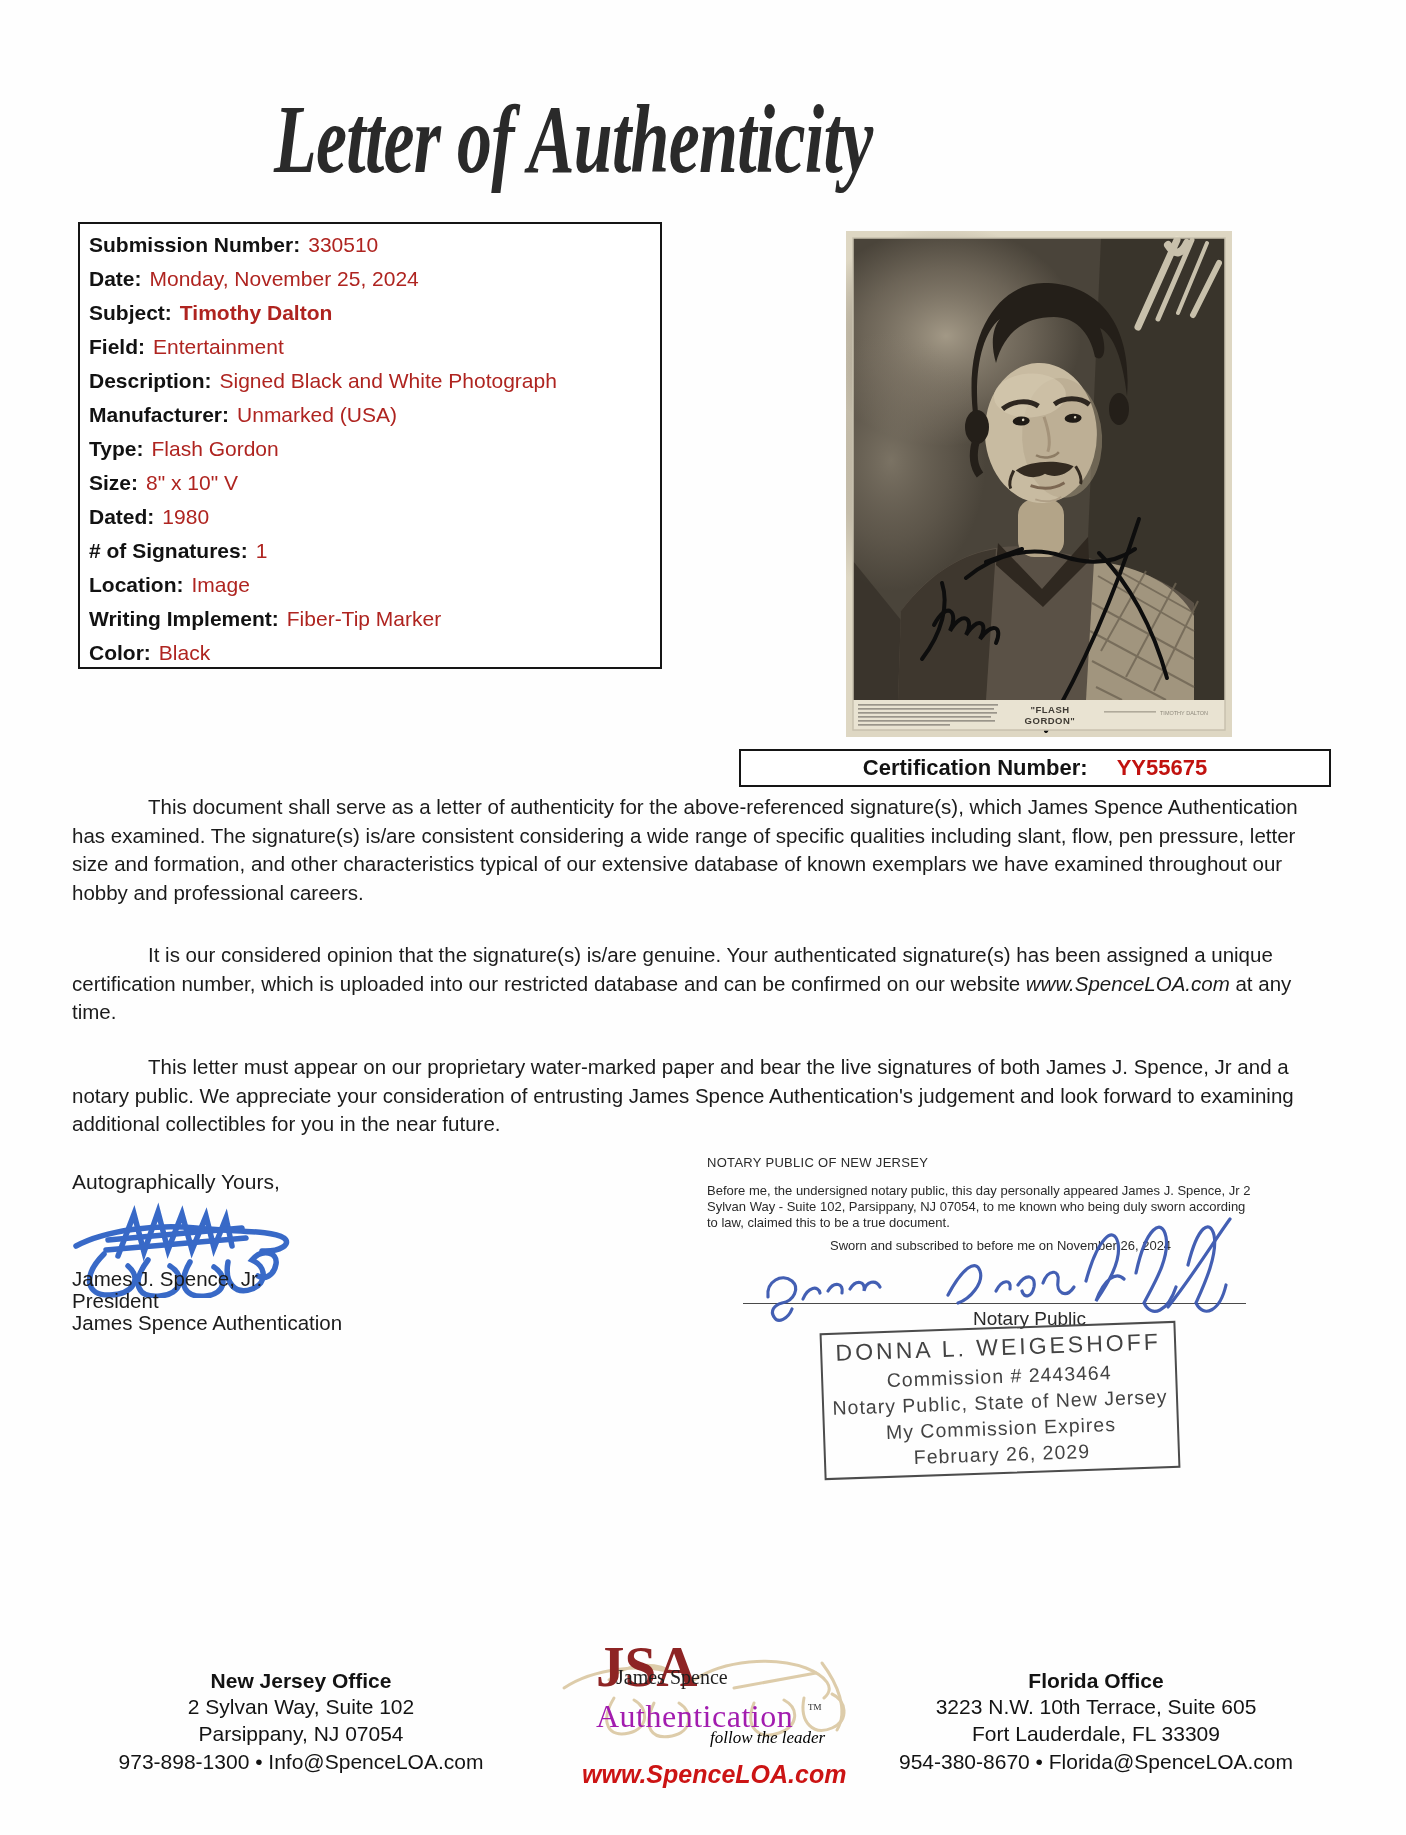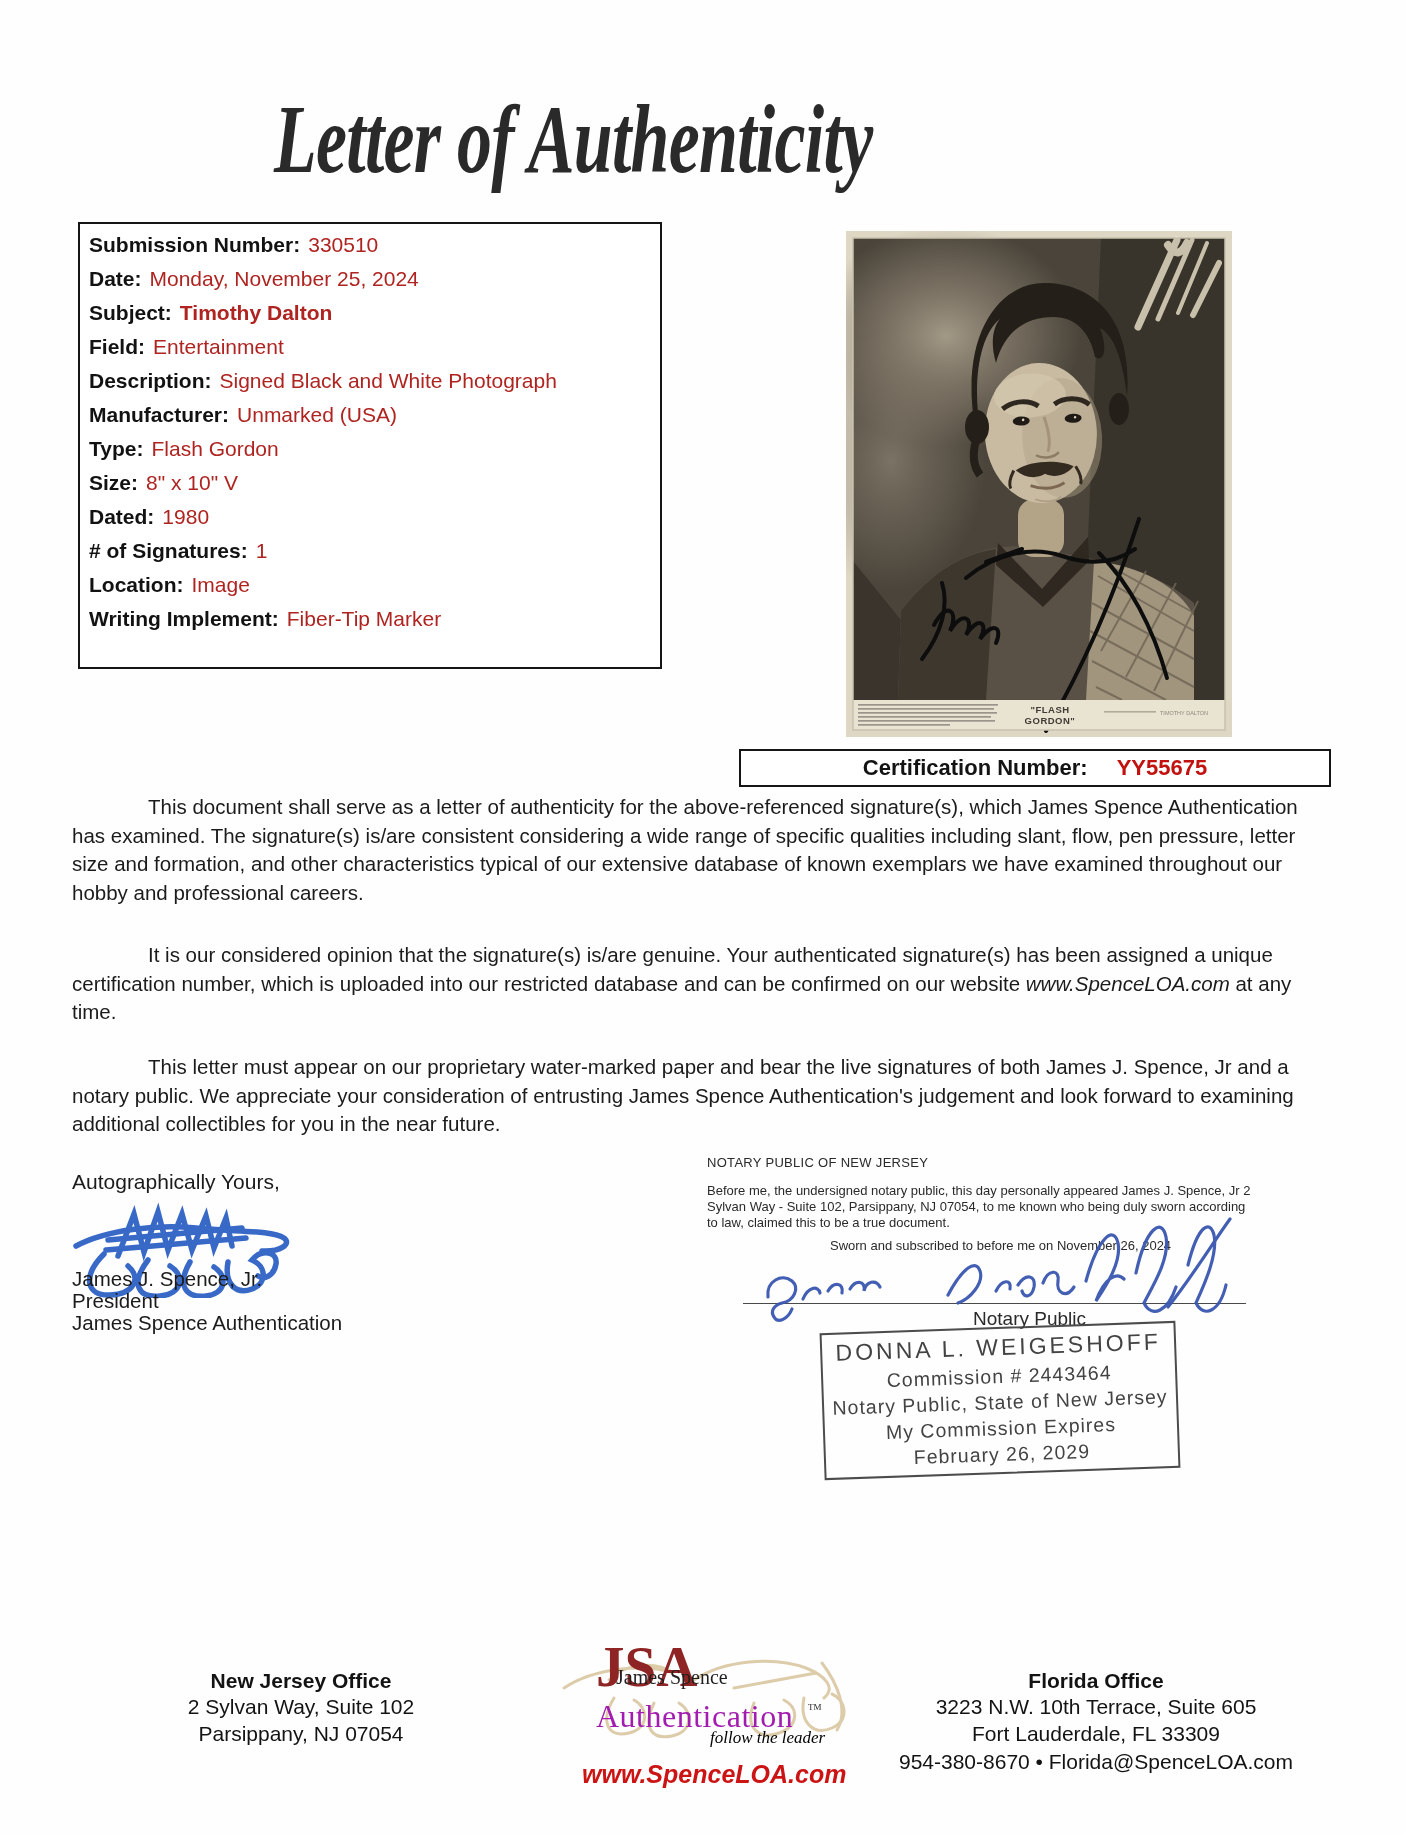--- a/index.html
+++ b/index.html
@@ -71,20 +71,21 @@
     <div class="drow"><span class="dlabel">Subject:</span><span class="dvalue">Timothy Dalton</span></div>
     <div class="drow"><span class="dlabel">Field:</span><span class="dvalue">Entertainment</span></div>
     <div class="drow"><span class="dlabel">Description:</span><span class="dvalue">Signed Black and White Photograph</span></div>
     <div class="drow"><span class="dlabel">Manufacturer:</span><span class="dvalue">Unmarked (USA)</span></div>
     <div class="drow"><span class="dlabel">Type:</span><span class="dvalue">Flash Gordon</span></div>
     <div class="drow"><span class="dlabel">Size:</span><span class="dvalue">8" x 10" V</span></div>
     <div class="drow"><span class="dlabel">Dated:</span><span class="dvalue">1980</span></div>
     <div class="drow"><span class="dlabel"># of Signatures:</span><span class="dvalue">1</span></div>
     <div class="drow"><span class="dlabel">Location:</span><span class="dvalue">Image</span></div>
     <div class="drow"><span class="dlabel">Writing Implement:</span><span class="dvalue">Fiber-Tip Marker</span></div>
+    <div class="drow"><span class="dlabel">Color:</span><span class="dvalue">Black</span></div>
   </div>
 
   <div class="abs" style="left:846px;top:231px;width:386px;height:506px;">
     <svg width="386" height="506" viewBox="0 0 386 506">
       <defs>
         <radialGradient id="smoke" cx="50%" cy="50%" r="50%">
           <stop offset="0%" stop-color="#a79d8a" stop-opacity=".95"></stop>
           <stop offset="60%" stop-color="#8a8070" stop-opacity=".55"></stop>
           <stop offset="100%" stop-color="#8a8070" stop-opacity="0"></stop>
         </radialGradient>
@@ -232,20 +233,21 @@
     <div class="s2">Commission # 2443464</div>
     <div class="s3">Notary Public, State of New Jersey</div>
     <div class="s4">My Commission Expires</div>
     <div class="s5">February 26, 2029</div>
   </div>
 
   <div class="office nj">
     <div class="otitle">New Jersey Office</div>
     <div>2 Sylvan Way, Suite 102</div>
     <div>Parsippany, NJ 07054</div>
+    <div class="oline3">973-898-1300 • Info@SpenceLOA.com</div>
   </div>
 
   <div class="logo">
     <svg class="abs" style="left:-6px;top:-4px;" width="300" height="130" viewBox="0 0 300 130">
       <g stroke="#d8c49c" stroke-width="3" fill="none" stroke-linecap="round" opacity=".85">
         <path d="M10,60 C40,40 90,35 120,45 C100,32 70,36 55,52"></path>
         <path d="M60,70 C45,95 55,110 75,105 C95,100 95,80 80,72"></path>
         <path d="M100,75 C88,100 98,112 118,108 C138,104 140,84 125,75"></path>
         <path d="M140,52 C170,32 220,28 252,40 C272,48 282,60 270,70"></path>
         <path d="M180,60 L262,45"></path>

